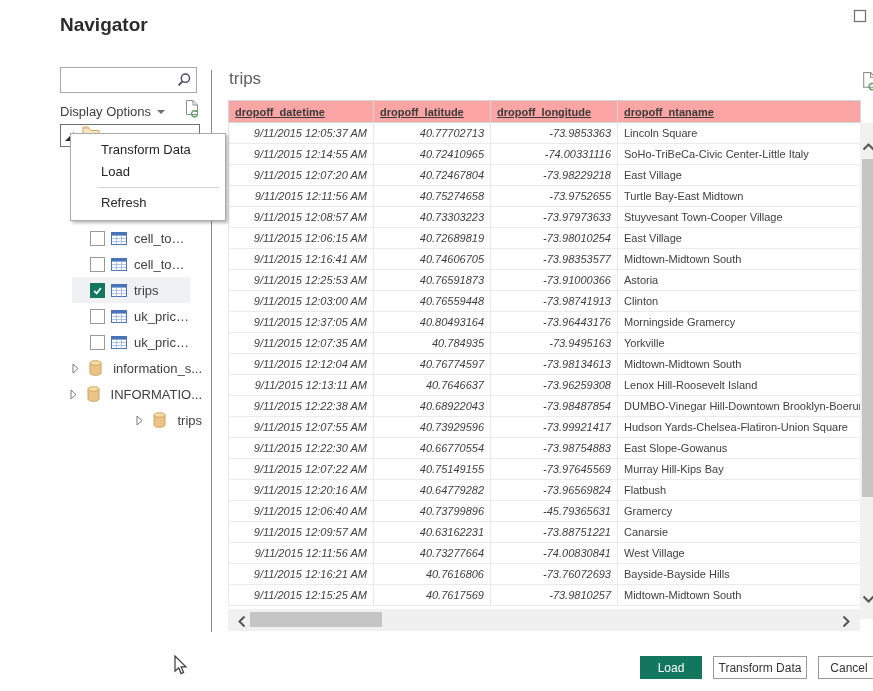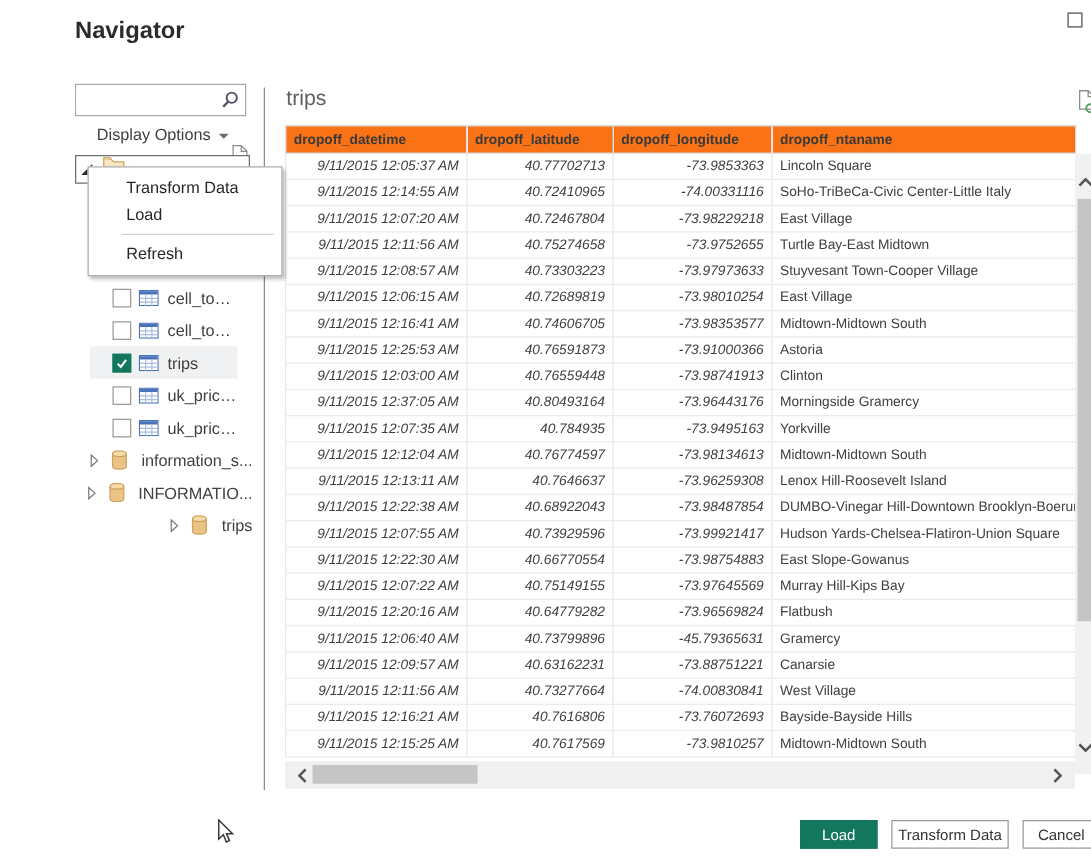--- a/index.html
+++ b/index.html
@@ -11,21 +11,21 @@
   .dialog-title{position:absolute;left:28px;top:14px;font-size:19px;font-weight:bold;color:#2b2b2b;}
   .win-btn{position:absolute;top:8px;width:16px;height:16px;cursor:pointer;}
   .win-btn.max{left:820px;}
   .win-btn.close{left:851px;}
   
   .search-box{position:absolute;left:28px;top:67px;width:135px;height:24px;border:1px solid #a9a9a9;
     display:flex;align-items:center;background:#fff;}
   .search-box input{flex:1;border:none;outline:none;height:18px;min-width:0;font-size:12px;
     font-family:"Liberation Sans", sans-serif;padding:0 2px 0 5px;}
   .search-icon{width:16px;height:16px;margin-right:4px;flex:0 0 auto;}
-  .options-row{position:absolute;left:28px;top:100px;width:140px;height:22px;display:flex;align-items:center;flex-direction:column;}
+  .options-row{position:absolute;left:28px;top:100px;width:140px;height:22px;display:flex;align-items:center;}
   .display-options{font-size:13px;color:#3f3f3f;cursor:pointer;display:flex;align-items:center;gap:6px;}
   .caret-down{width:0;height:0;border-left:4px solid transparent;border-right:4px solid transparent;
     border-top:4px solid #6d6d6d;margin-top:2px;}
   .refresh-doc{margin-left:auto;cursor:pointer;}
   .root-row{position:absolute;left:28px;top:124px;width:140px;height:23px;border:1px solid #6f6f6f;
     display:flex;align-items:center;padding-left:4px;box-sizing:border-box;background:#fff;}
   .root-row .folder{margin-left:8px;margin-top:-4px;}
   
   .tree{position:absolute;left:28px;top:199px;width:142px;}
   .tree-row{height:26px;display:flex;align-items:center;font-size:13px;color:#3f3f3f;cursor:pointer;
@@ -48,22 +48,22 @@
     border:1px solid #ababab;box-shadow:2px 2px 3px rgba(0,0,0,0.28);padding:5px 0 6px 0;z-index:30;}
   .menu-item{height:22px;line-height:22px;padding-left:30px;font-size:13px;color:#262626;cursor:pointer;}
   .menu-separator{border-top:1px solid #d4d4d4;margin:4px 6px 4px 26px;}
   
   .v-divider{position:absolute;left:179px;top:70px;width:1px;height:562px;background:#8a8a8a;}
   
   .preview-title{position:absolute;left:197px;top:69px;font-size:17px;color:#5f5f5f;}
   .preview-refresh{position:absolute;left:830px;top:71px;cursor:pointer;}
   .ptable{position:absolute;left:196px;top:100px;width:632px;border-collapse:collapse;table-layout:fixed;
     background:#fff;}
-  .ptable th{height:21px;background:#f97316;border:1px solid #d6d6d6;font-size:11px;font-weight:bold;
-    text-align:left;padding:0 0 0 6px;color:#3a3a3a;white-space:nowrap;overflow:hidden;}
+  .ptable th{height:21px;background:#fca5a5;border:1px solid #d6d6d6;font-size:11px;font-weight:bold;
+    text-align:left;padding:0 0 0 6px;color:#3a3a3a;white-space:nowrap;overflow:hidden;text-decoration:underline;}
   .ptable td{height:20px;border-bottom:1px solid #ebebeb;border-right:1px solid #e6e6e6;font-size:11px;
     color:#404040;white-space:nowrap;overflow:hidden;padding:0;}
   .ptable td.num{font-style:italic;text-align:right;padding-right:6px;}
   .ptable td.name{padding-left:6px;}
   .ptable tbody tr td:first-child{border-left:1px solid #e6e6e6;}
   
   .vscroll{position:absolute;left:828px;top:123px;width:17px;height:496px;background:#f1f1f1;}
   .vscroll .thumb{position:absolute;left:2px;right:2px;top:36px;height:338px;background:#c5c5c5;cursor:pointer;}
   .vscroll .arrow{position:absolute;left:2px;cursor:pointer;}
   .vscroll .arrow.up{top:14px;}

